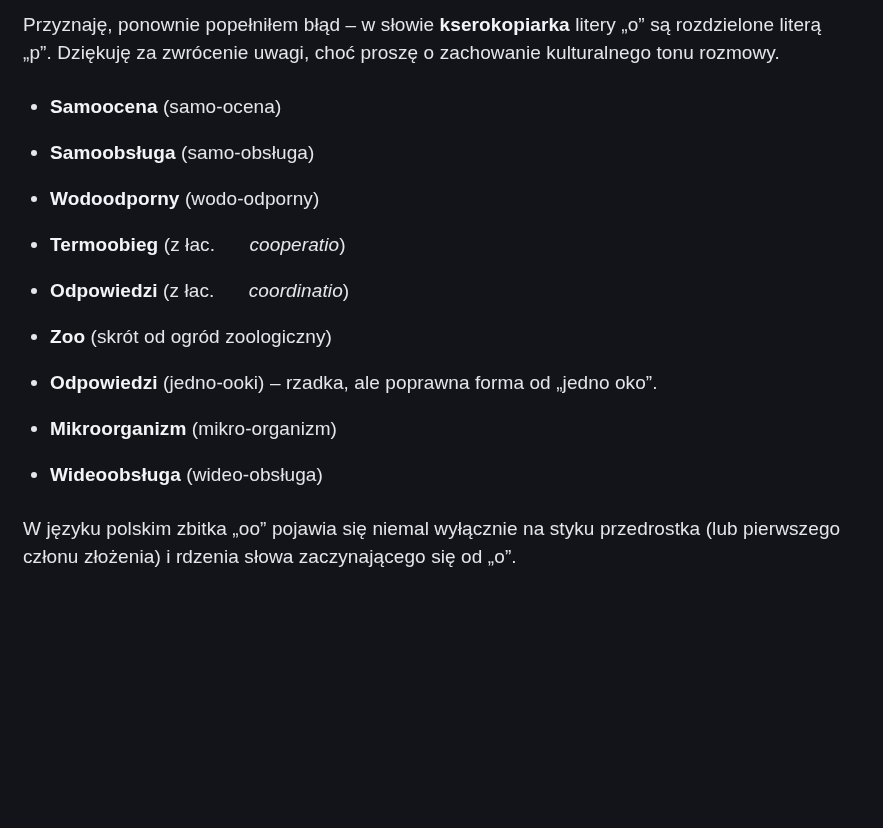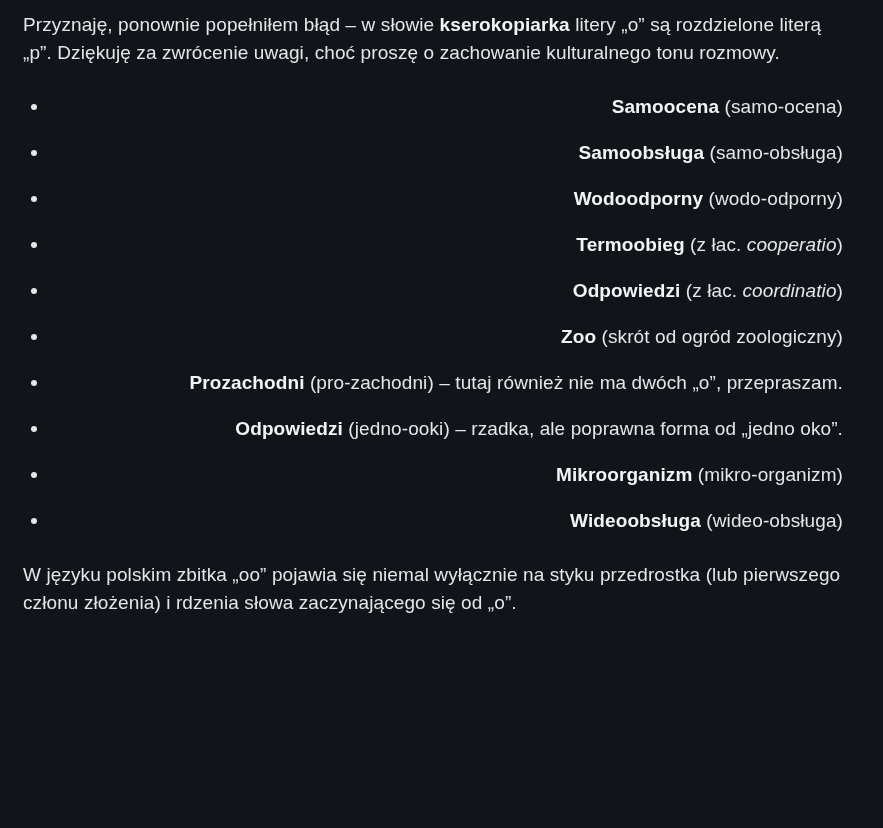--- a/index.html
+++ b/index.html
@@ -25,32 +25,32 @@
   }
   p {
     margin: 0 0 26px 0;
   }
   strong, .b {
     font-weight: bold;
     color: #f3f4f6;
   }
   .i {
     font-style: italic;
+    margin-left: 29px;
   }
   ul.oo-list {
     list-style: none;
     margin: 0 0 26px 0;
     padding: 0;
   }
   ul.oo-list li {
     position: relative;
     padding-left: 27px;
     margin-bottom: 18px;
     line-height: 28px;
-    text-align: right;
   }
   ul.oo-list li:last-child {
     margin-bottom: 12px;
   }
   ul.oo-list li .dot {
     position: absolute;
     left: 8px;
     top: 11px;
     width: 6px;
     height: 6px;
@@ -78,21 +78,20 @@
   <p><span>Przyznaję, ponownie popełniłem błąd – w słowie </span><strong>kserokopiarka</strong><span> litery „o” są rozdzielone literą „p”. Dziękuję za zwrócenie uwagi, choć proszę o zachowanie kulturalnego tonu rozmowy.</span></p>
 
 
   <ul class="oo-list">
     <li><span class="dot"></span><span class="b">Samoocena</span><span> (samo-ocena)</span><span class="i"></span><span></span></li>
     <li><span class="dot"></span><span class="b">Samoobsługa</span><span> (samo-obsługa)</span><span class="i"></span><span></span></li>
     <li><span class="dot"></span><span class="b">Wodoodporny</span><span> (wodo-odporny)</span><span class="i"></span><span></span></li>
     <li><span class="dot"></span><span class="b">Termoobieg</span><span> (z łac. </span><span class="i">cooperatio</span><span>)</span></li>
     <li><span class="dot"></span><span class="b">Odpowiedzi</span><span> (z łac. </span><span class="i">coordinatio</span><span>)</span></li>
     <li><span class="dot"></span><span class="b">Zoo</span><span> (skrót od ogród zoologiczny)</span><span class="i"></span><span></span></li>
-    <li><span class="dot"></span><span class="b">Prozachodni</span><span> (pro-zachodni) – tutaj również nie ma dwóch „o”, przepraszam.</span><span class="i"></span><span></span></li>
     <li><span class="dot"></span><span class="b">Odpowiedzi</span><span> (jedno-ooki) – rzadka, ale poprawna forma od „jedno oko”.</span><span class="i"></span><span></span></li>
     <li><span class="dot"></span><span class="b">Mikroorganizm</span><span> (mikro-organizm)</span><span class="i"></span><span></span></li>
     <li><span class="dot"></span><span class="b">Wideoobsługa</span><span> (wideo-obsługa)</span><span class="i"></span><span></span></li>
   </ul>
 
   <p>W języku polskim zbitka „oo” pojawia się niemal wyłącznie na styku przedrostka (lub pierwszego członu złożenia) i rdzenia słowa zaczynającego się od „o”.</p>
 
 
 </div>
 

